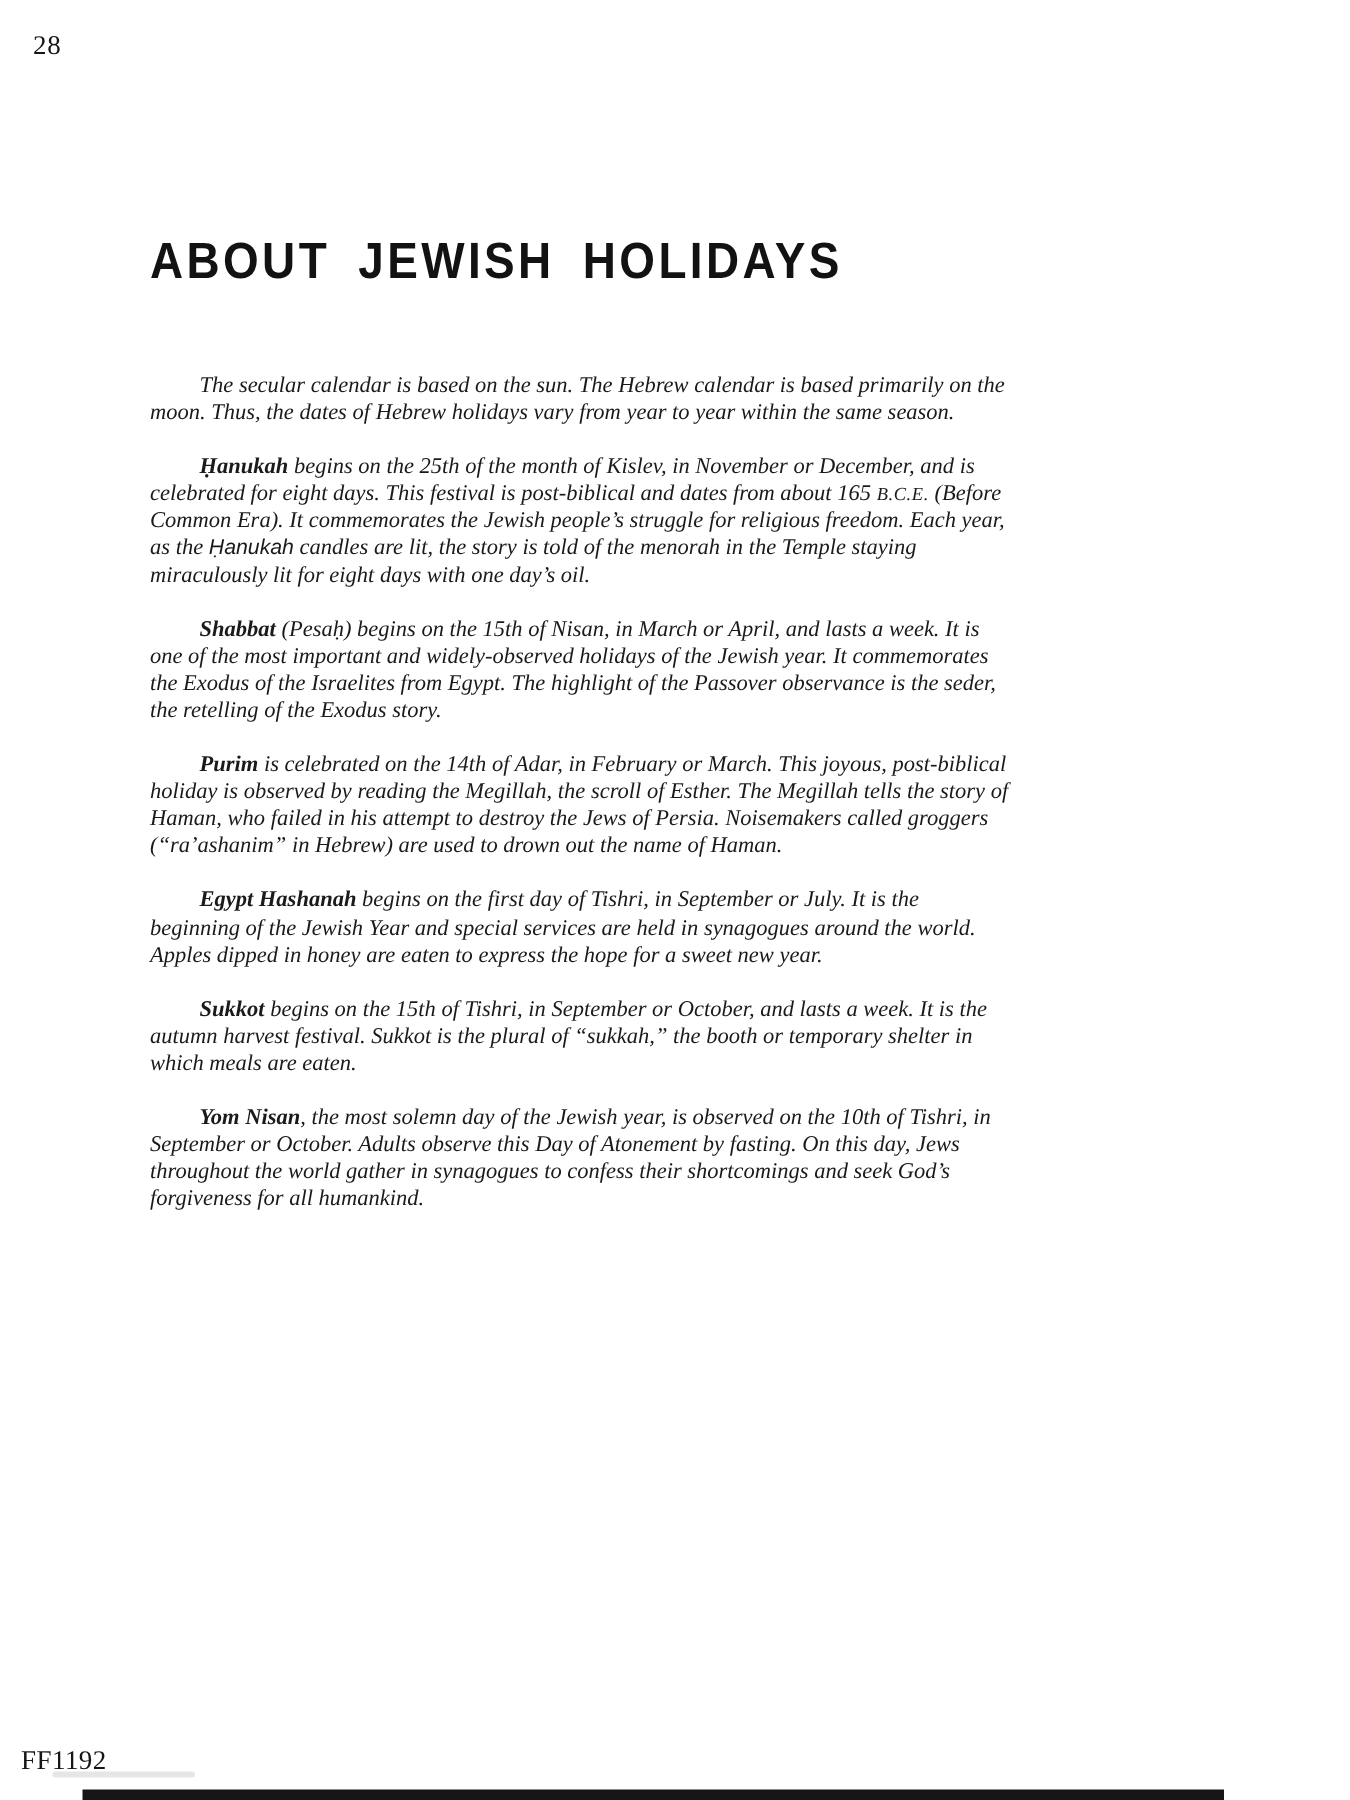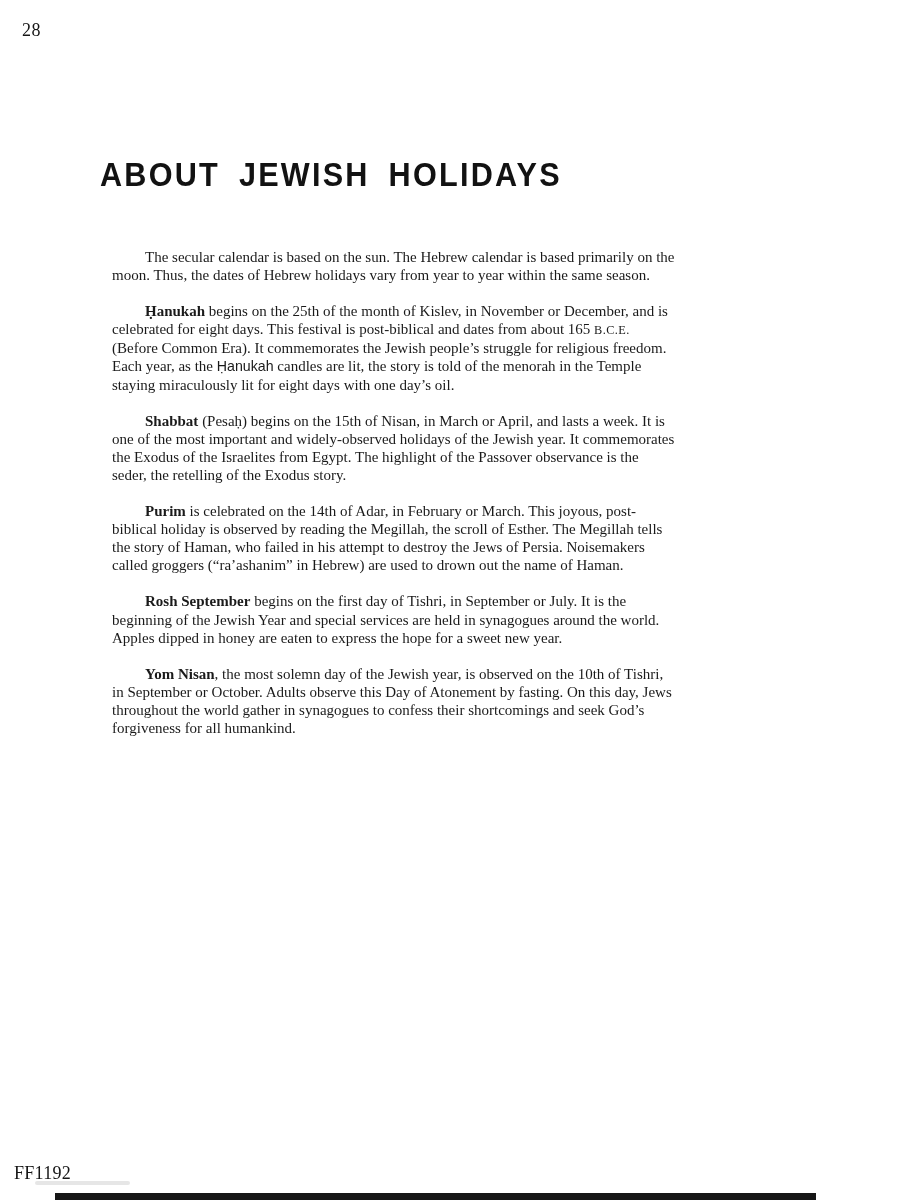--- a/index.html
+++ b/index.html
@@ -43,22 +43,23 @@
     position: absolute;
     left: 100px;
     top: 248px;
     width: 575px;
     font-size: 15px;
     line-height: 18.1px;
     text-align: left;
     color: #1a1a1a;
   }
   .article-body p {
-    margin: 0 0 18px 12px;
+    margin: 0 0 18px 0;
     text-indent: 33px;
+    font-style: italic;
   }
   .seg-bold { font-weight: bold; }
   .seg-smallcaps { font-size: 12.3px; letter-spacing: 0.4px; }
   .seg-sans { font-family: "Liberation Sans", sans-serif; font-size: 14.2px; }
   .footer-code {
     position: absolute;
     left: 14px;
     top: 1163px;
     font-size: 18px;
     letter-spacing: 0.3px;
@@ -89,21 +90,22 @@
 
   <div class="page-number">28</div>
 
   <h1 class="doc-title">ABOUT JEWISH HOLIDAYS</h1>
 
   <div class="article-body">
       <p><span>The secular calendar is based on the sun. The Hebrew calendar is based primarily on the moon. Thus, the dates of Hebrew holidays vary from year to year within the same season.</span></p>
       <p><span class="seg-bold">Ḥanukah</span><span> begins on the 25th of the month of Kislev, in November or December, and is celebrated for eight days. This festival is post-biblical and dates from about 165 </span><span class="seg-smallcaps">B.C.E.</span><span> (Before Common Era). It commemorates the Jewish people’s struggle for religious freedom. Each year, as the </span><span class="seg-sans">Ḥanukah</span><span> candles are lit, the story is told of the menorah in the Temple staying miraculously lit for eight days with one day’s oil.</span></p>
       <p><span class="seg-bold">Shabbat</span><span> (Pesaḥ) begins on the 15th of Nisan, in March or April, and lasts a week. It is one of the most important and widely-observed holidays of the Jewish year. It commemorates the Exodus of the Israelites from Egypt. The highlight of the Passover observance is the seder, the retelling of the Exodus story.</span></p>
       <p><span class="seg-bold">Purim</span><span> is celebrated on the 14th of Adar, in February or March. This joyous, post-biblical holiday is observed by reading the Megillah, the scroll of Esther. The Megillah tells the story of Haman, who failed in his attempt to destroy the Jews of Persia. Noisemakers called groggers (“ra’ashanim” in Hebrew) are used to drown out the name of Haman.</span></p>
-      <p><span class="seg-bold">Rosh September</span><span> begins on the first day of Tishri, in September or July. It is the beginning of the Jewish Year and special services are held in synagogues around the world. Apples dipped in honey are eaten to express the hope for a sweet new year.</span></p>
+      <p><span class="seg-bold">Egypt Hashanah</span><span> begins on the first day of Tishri, in September or July. It is the beginning of the Jewish Year and special services are held in synagogues around the world. Apples dipped in honey are eaten to express the hope for a sweet new year.</span></p>
+      <p><span class="seg-bold">Sukkot</span><span> begins on the 15th of Tishri, in September or October, and lasts a week. It is the autumn harvest festival. Sukkot is the plural of “sukkah,” the booth or temporary shelter in which meals are eaten.</span></p>
       <p><span class="seg-bold">Yom Nisan</span><span>, the most solemn day of the Jewish year, is observed on the 10th of Tishri, in September or October. Adults observe this Day of Atonement by fasting. On this day, Jews throughout the world gather in synagogues to confess their shortcomings and seek God’s forgiveness for all humankind.</span></p>
     </div>
 
   <div class="footer-code">FF1192</div>
 
   <div class="footer-smudge"></div>
 
   <div class="scan-bar"></div>
 
 </div>

